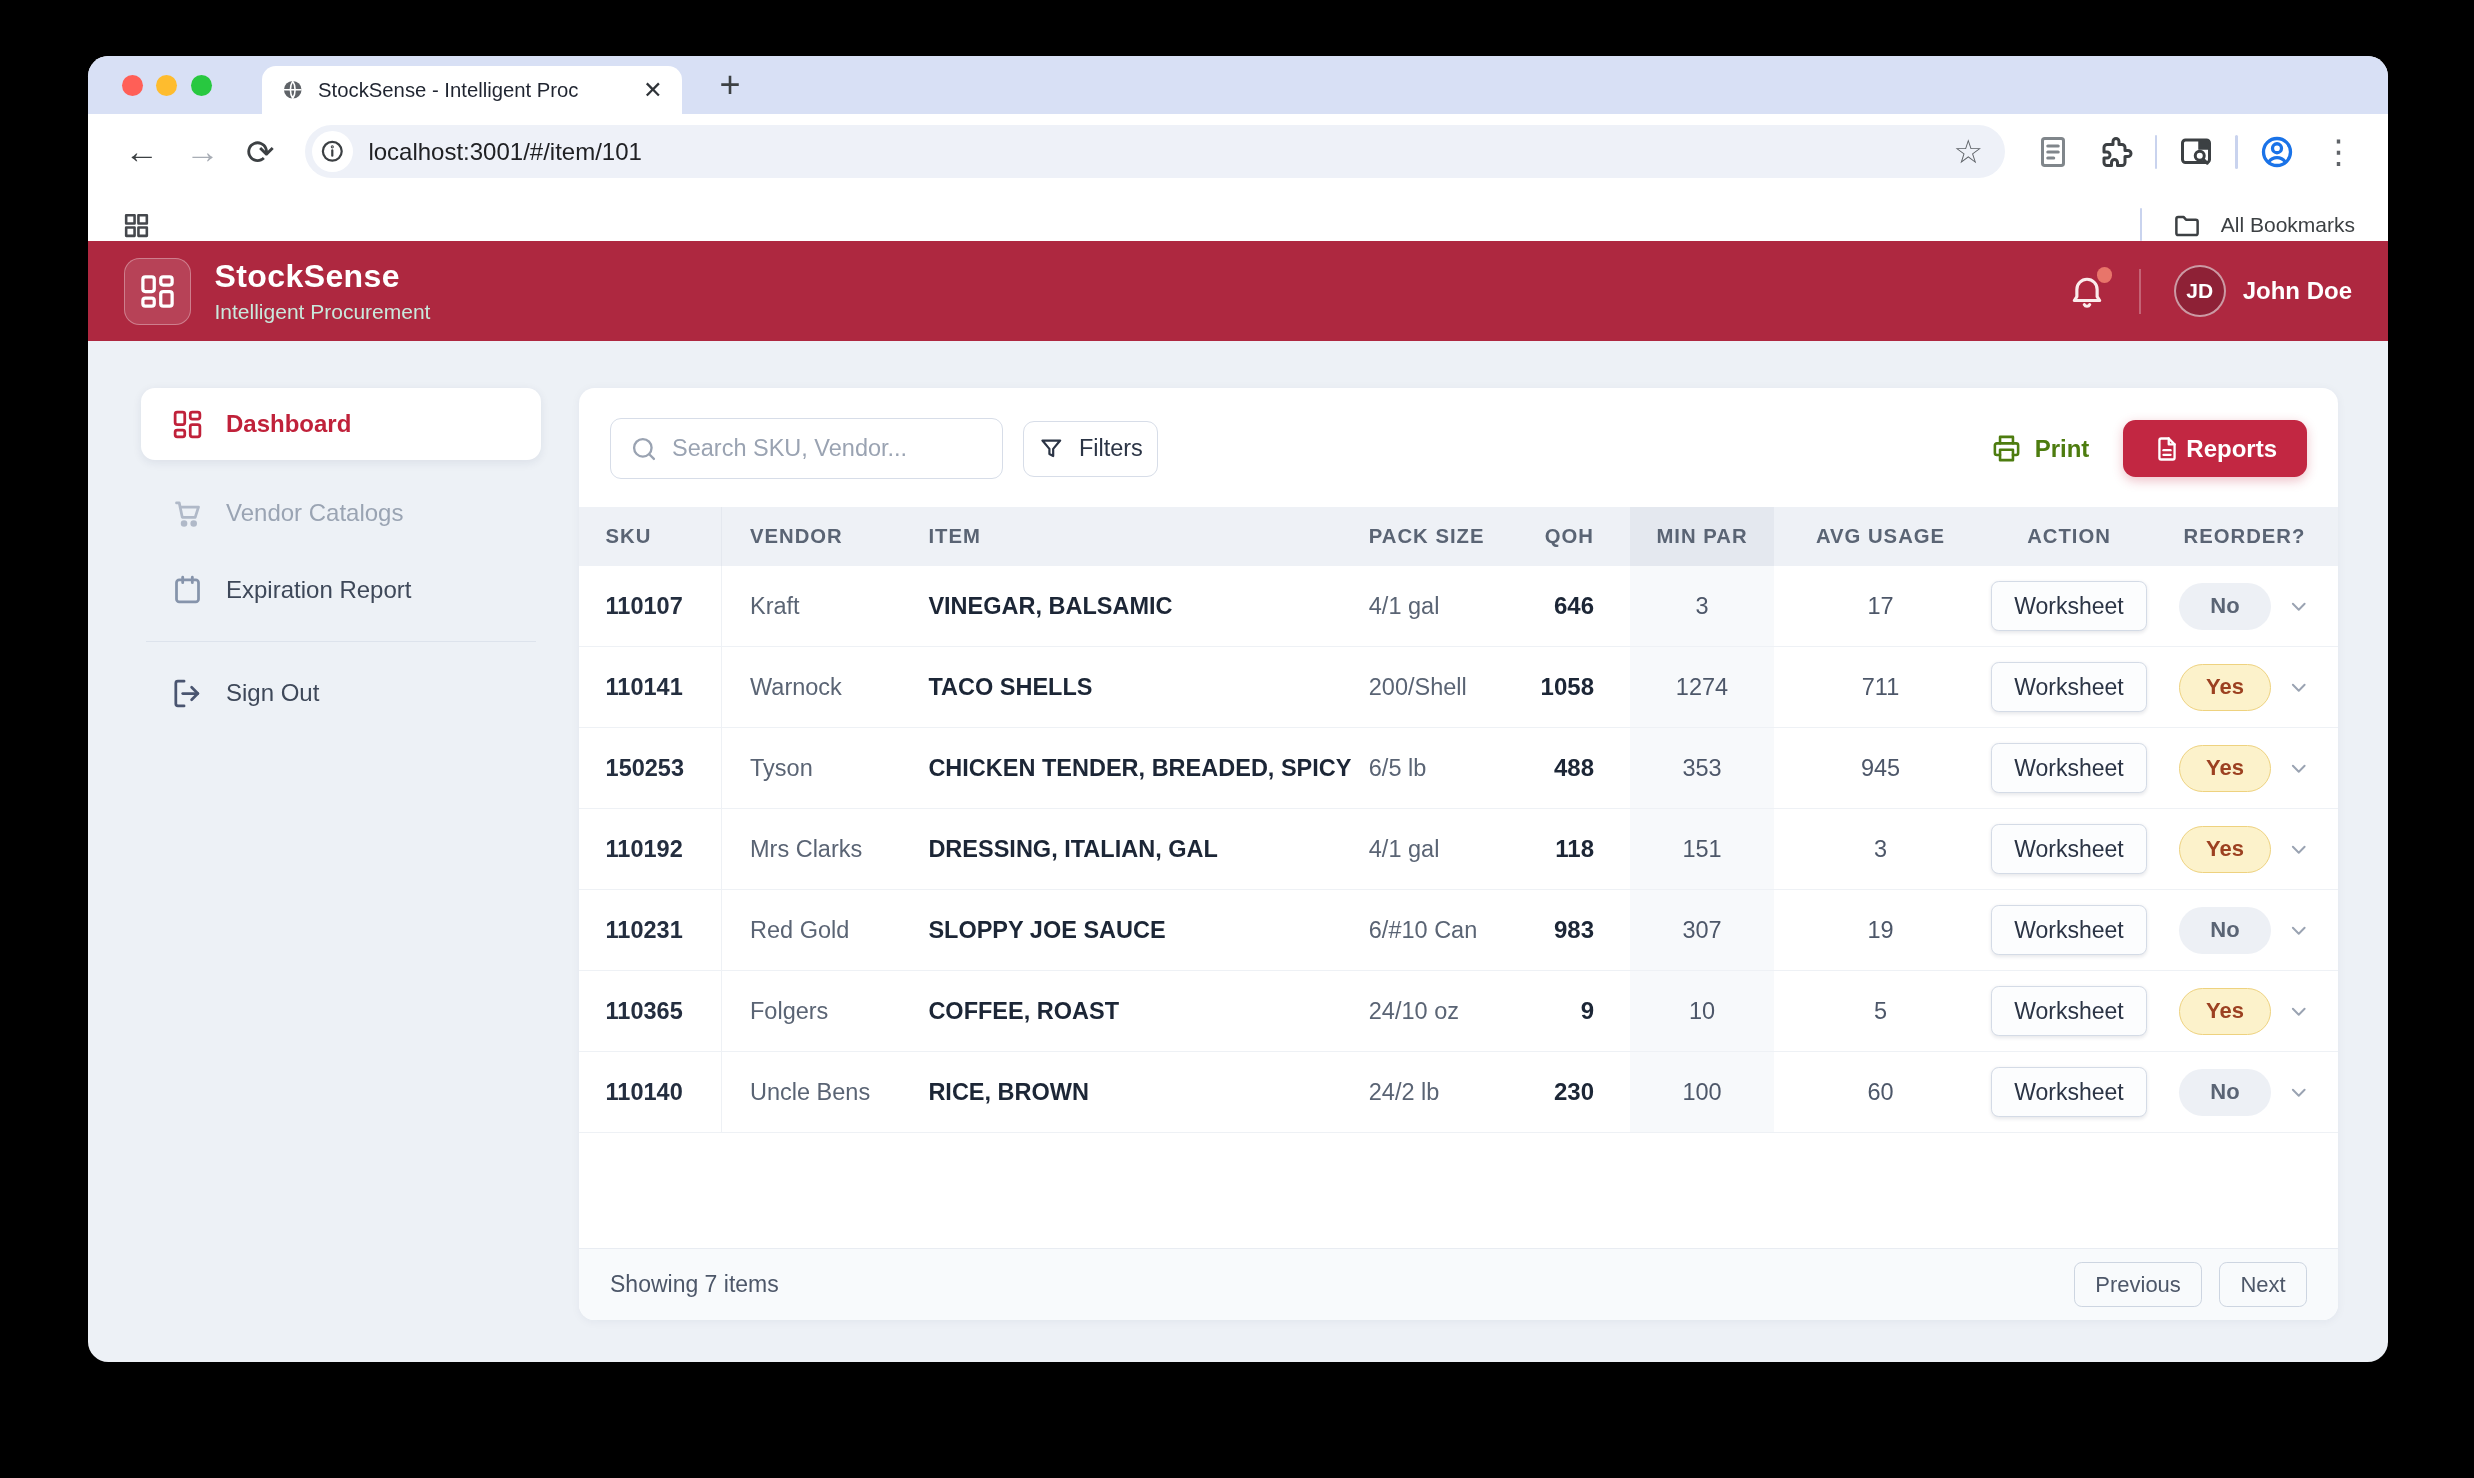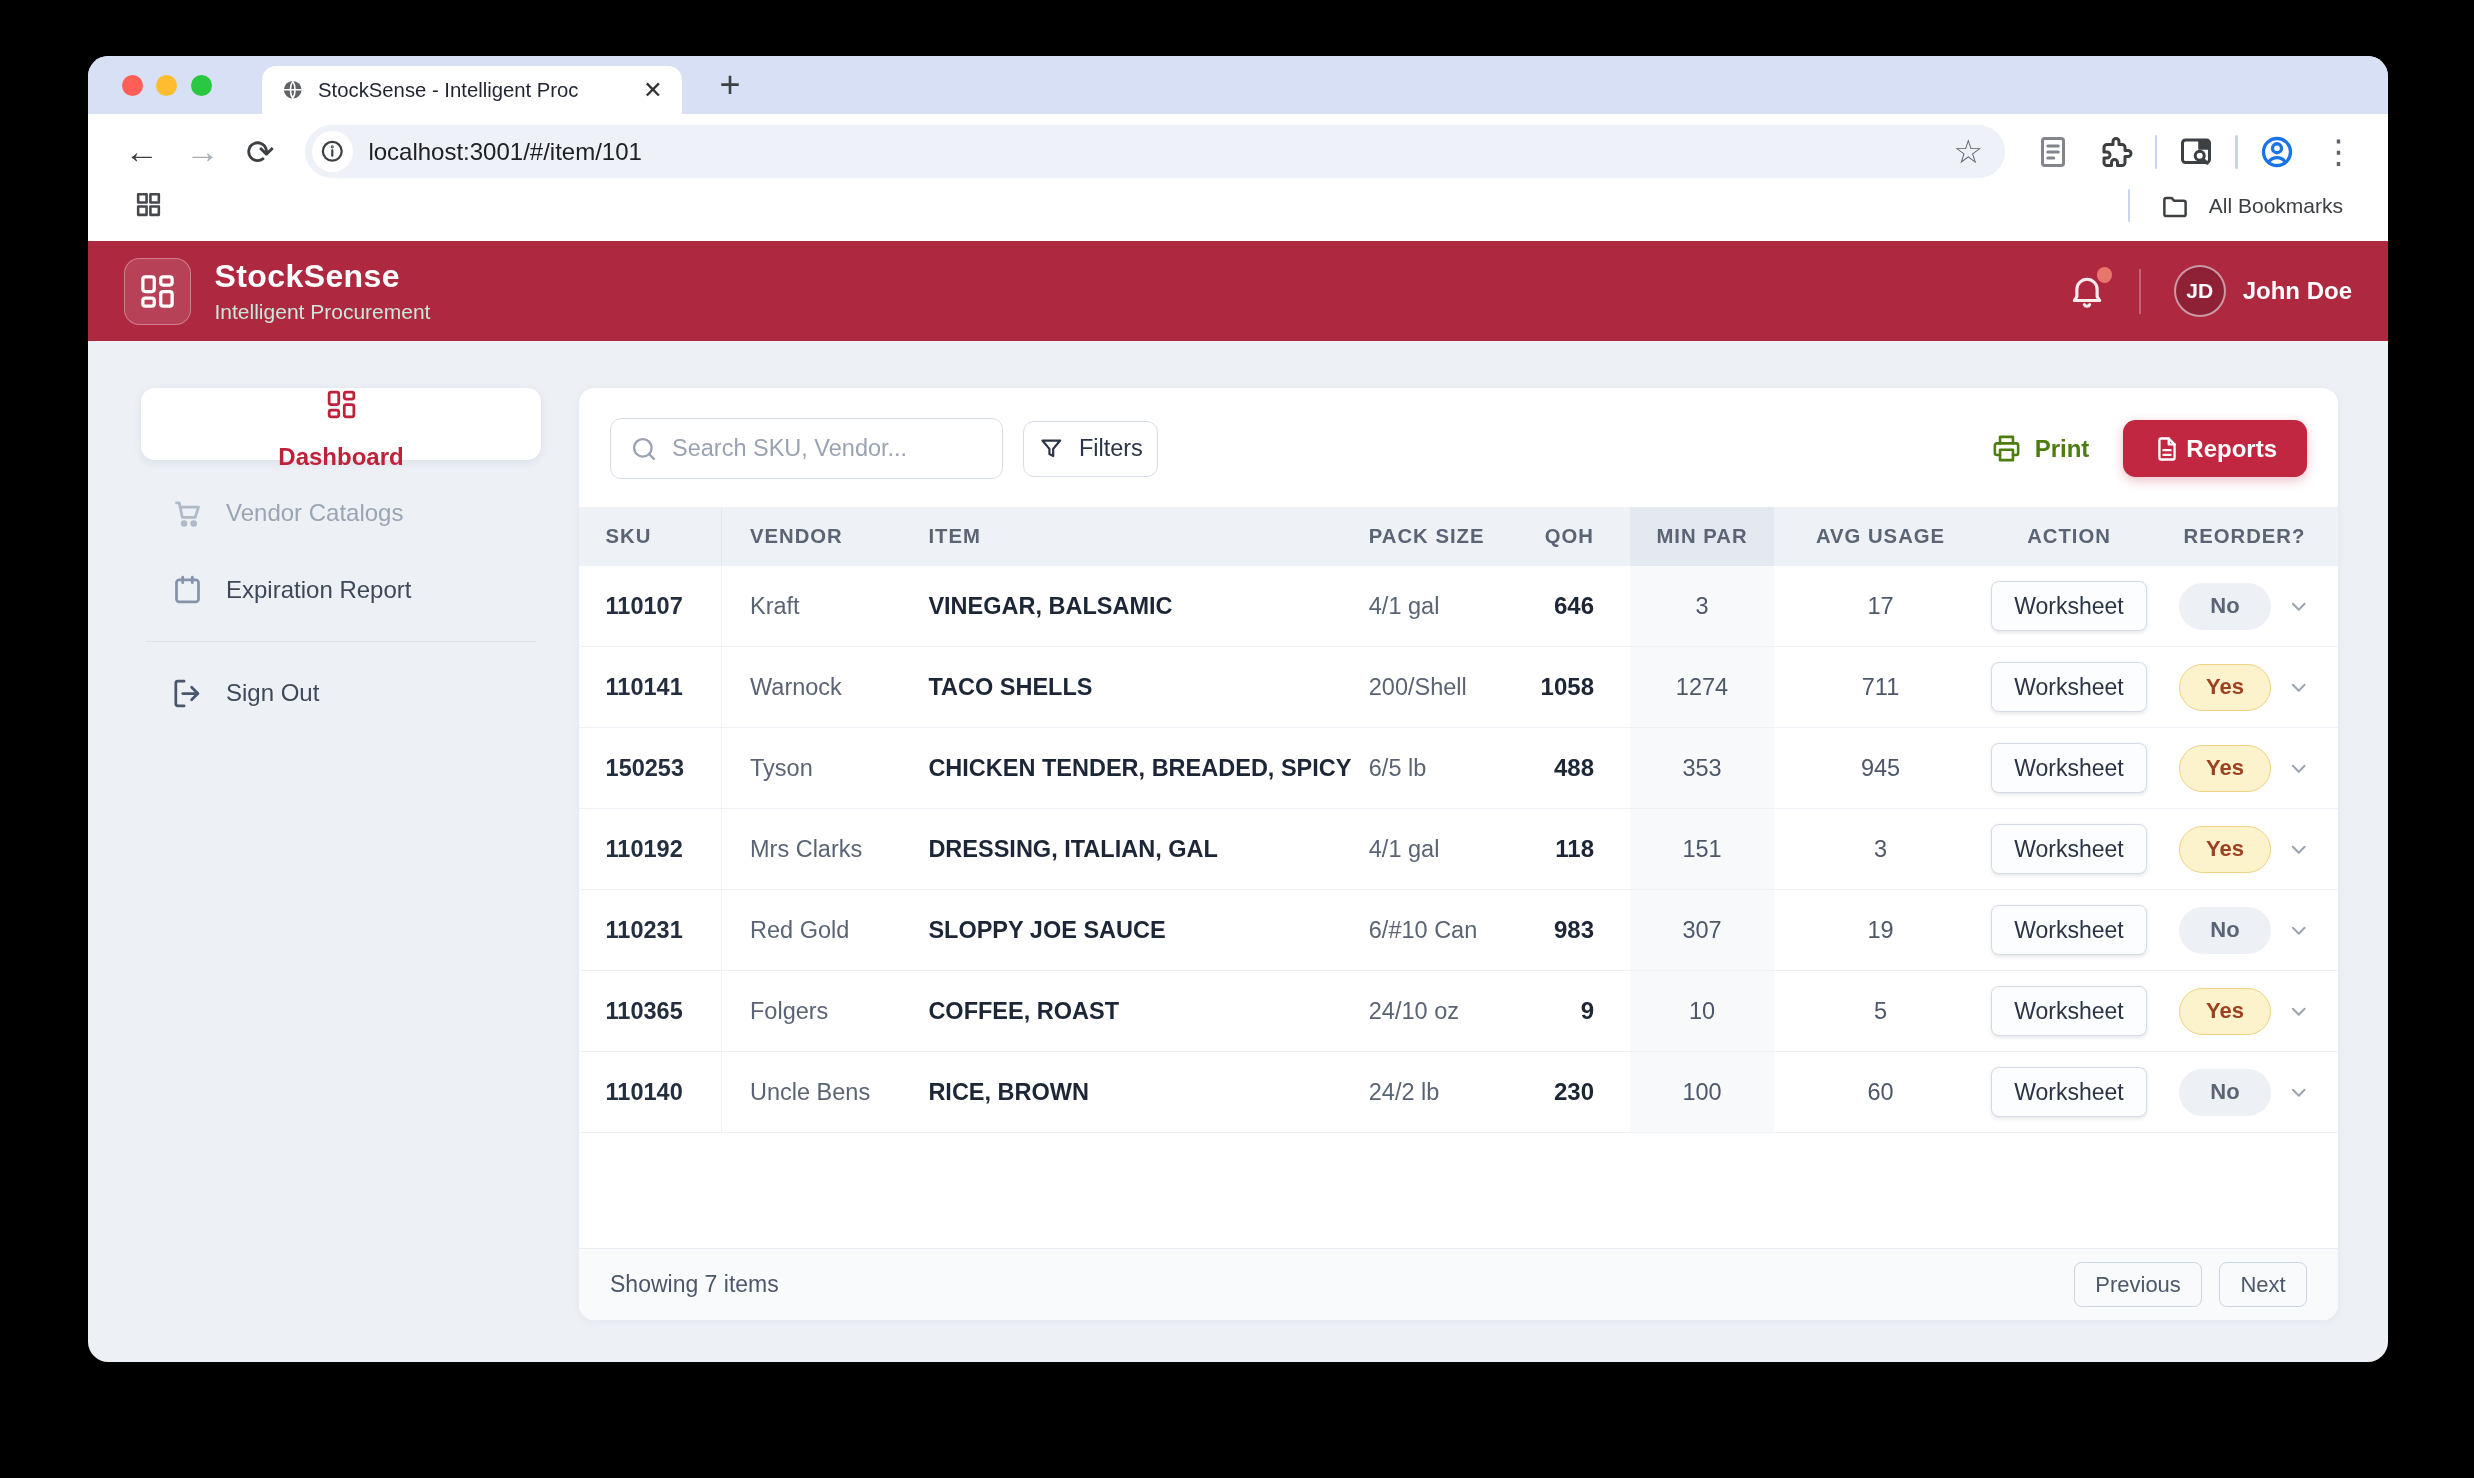--- a/index.html
+++ b/index.html
@@ -21,21 +21,21 @@
   .nav-ic { font-size:34px; color:#3c4043; margin:0 13.3px; }
   .nav-ic.fwd { color:#a8adb5; }
   .omnibox { flex:1; height:53px; border-radius:26.6px; background:#eef1f8; display:flex; align-items:center; padding:0 12.5px 0 7px; margin:0 17px; }
   .info-wrap { width:41px; height:41px; border-radius:50%; background:#fff; display:flex; align-items:center; justify-content:center; color:#3c4043; }
   .url-text { font-size:24px; color:#202124; margin-left:15.6px; }
   .star { margin-left:auto; font-size:33px; color:#5f6368; padding-right:9.4px; }
   .tb-ic { width:36px; height:36px; margin:0 13.3px; color:#6b7075; }
   .vsep { width:2.3px; height:34px; background:#c9d3ee; margin:0 7.8px; border-radius:1.6px; }
   .kebab { font-size:33px; color:#5f6368; margin:0 9.4px 0 14px; letter-spacing:0; }
 
-  .bookmarks { height:52px; background:#fff; display:flex; align-items:flex-start; padding:0 45px; }
+  .bookmarks { height:52px; background:#fff; display:flex; align-items:flex-end; padding:0 33px; }
   .apps-ic { width:31px; height:31px; color:#45484d; stroke-width:2.4; }
   .bm-right { margin-left:auto; display:flex; align-items:center; gap:19px; }
   .bm-sep { width:2.3px; height:33px; background:#c9d3ee; border-radius:1.6px; margin-right:11px; }
   .bm-folder { width:30px; height:30px; color:#3c4043; }
   .bm-label { font-size:21px; color:#3c4043; }
 
   
   .appheader { height:100px; display:flex; align-items:center; padding:16px 36px; }
   .logo-tile { width:67px; height:67px; border-radius:15.6px; background:rgba(255,255,255,.12); border:1.6px solid rgba(255,255,255,.32); display:flex; align-items:center; justify-content:center; color:#fff; }
   .logo-tile svg { width:39px; height:39px; }
@@ -46,21 +46,21 @@
   .bell-wrap { position:relative; color:#fbecec; }
   .bell-wrap svg { width:38px; height:38px; }
   .bell-dot { position:absolute; top:-4.7px; right:-6.3px; width:15.6px; height:15.6px; border-radius:50%; background:#e8756a; }
   .hdr-sep { width:1.6px; height:45px; background:rgba(255,255,255,.28); margin:0 33px; }
   .avatar { width:52px; height:52px; border-radius:50%; background:#8e2136; border:2.3px solid rgba(255,255,255,.55); display:flex; align-items:center; justify-content:center; font-size:21px; font-weight:bold; color:#fff; }
   .uname { font-size:24px; font-weight:bold; color:#fff; margin-left:17px; }
 
   
   .content { display:flex; padding:47px 50px 0 53px; gap:38px; align-items:flex-start; }
   .sidebar { width:400px; flex:none; }
-  .side-card { height:72px; background:#fff; border-radius:14px; box-shadow:0 2.3px 9.4px rgba(25,39,77,.08); display:flex; align-items:center; padding:0 30px; gap:22px; font-size:24px; font-weight:bold;flex-direction:column; }
+  .side-card { height:72px; background:#fff; border-radius:14px; box-shadow:0 2.3px 9.4px rgba(25,39,77,.08); display:flex; align-items:center; padding:0 30px; gap:22px; font-size:24px; font-weight:bold; }
   .side-item { display:flex; align-items:center; gap:22px; padding:0 30px; height:77px; font-size:24px; }
   .side-item svg, .side-card svg { width:33px; height:33px; flex:none; }
   .it-vendor { font-weight:normal; }
   .it-exp { font-weight:500; }
   .side-div { height:1.6px; background:#dde3ec; margin:12.5px 4.7px; }
 
   .main-card { flex:1; background:#fff; border-radius:15.6px; height:932px; box-shadow:0 1.6px 9.4px rgba(25,39,77,.05); display:flex; flex-direction:column; overflow:hidden; }
   .card-top { display:flex; align-items:center; padding:30px 31px 22px; gap:20.3px; }
   .searchbox { width:393px; height:61px; border:1.6px solid #d7dde8; border-radius:11px; display:flex; align-items:center; padding:0 19px; gap:14px; color:#9aa3b2; background:#fff; }
   .searchbox svg { width:28px; height:28px; flex:none; }

